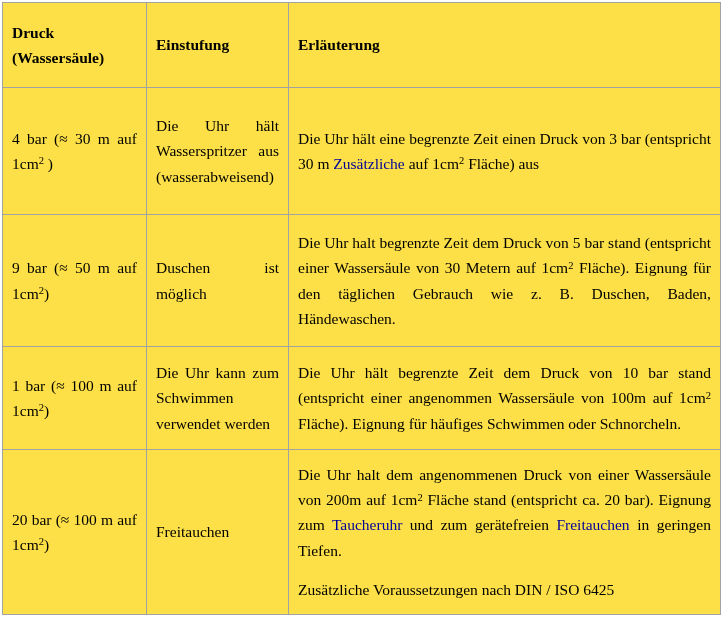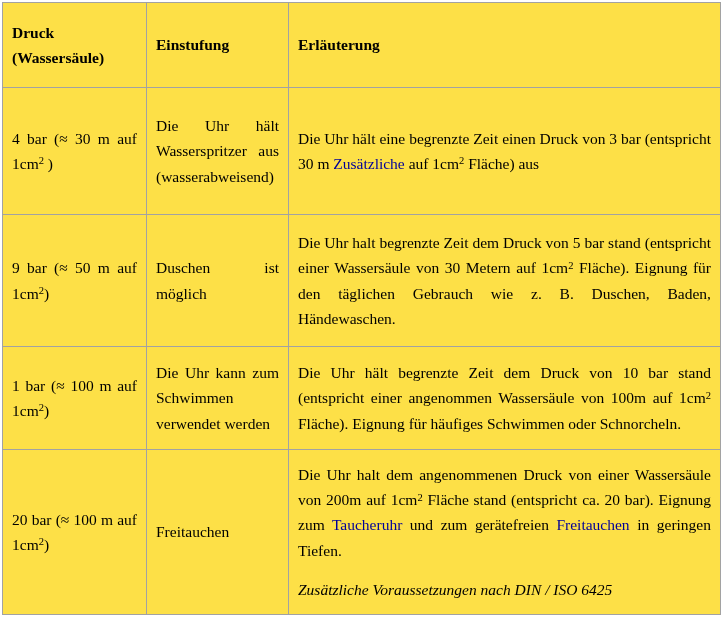--- a/index.html
+++ b/index.html
@@ -55,21 +55,20 @@
   a.wlink {
     color: #000099;
     text-decoration: none;
     cursor: pointer;
   }
   td p {
     margin: 0;
   }
   td p + p {
     margin-top: 14px;
-    font-style: italic;
   }
 </style>
 </head>
 <body>
 
 <table class="wr-table">
   <colgroup>
     <col class="c1">
     <col class="c2">
     <col class="c3">

